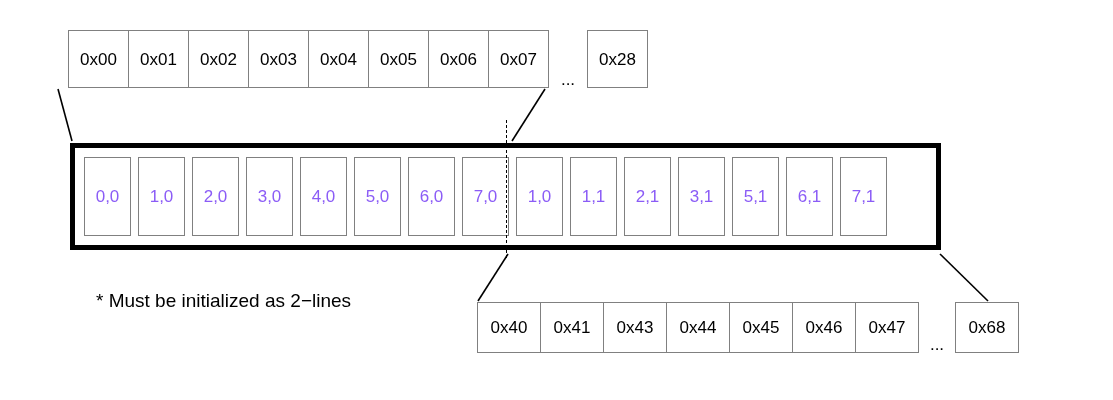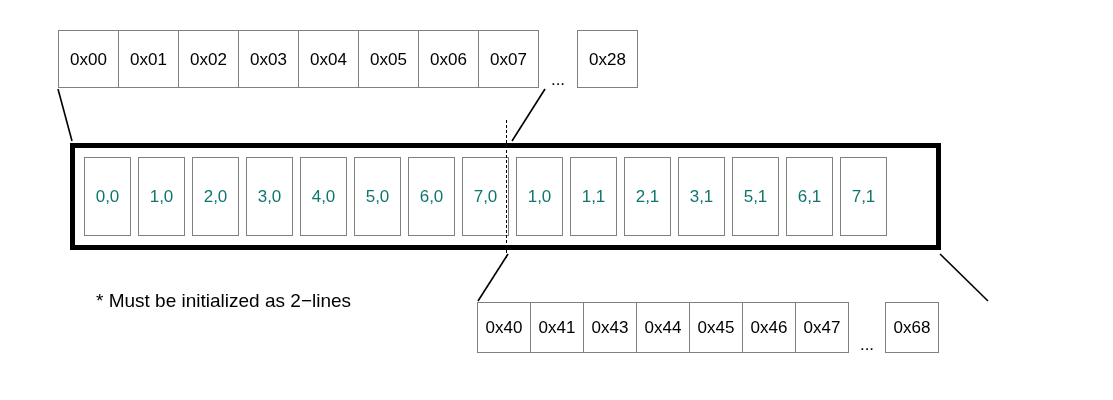--- a/index.html
+++ b/index.html
@@ -62,41 +62,41 @@
     justify-content: center;
     font-size: 17px;
     line-height: 1;
     color: #000000;
     padding-bottom: 14px;
     user-select: none;
   }
 
   
   #top-address-row {
-    left: 58px;
+    left: 68px;
     top: 30px;
     height: 58px;
   }
   #top-address-row .addr-cell {
     width: 61px;
     height: 58px;
   }
   #top-address-row .addr-ellipsis {
     width: 38px;
     height: 58px;
   }
 
   
   #bottom-address-row {
     left: 477px;
     top: 302px;
     height: 51px;
   }
   #bottom-address-row .addr-cell {
-    width: 54px;
+    width: 64px;
     height: 51px;
   }
   #bottom-address-row .addr-ellipsis {
     width: 36px;
     height: 51px;
     padding-bottom: 11px;
   }
 
   
   #memory-array {
@@ -126,21 +126,21 @@
     width: 47px;
     height: 79px;
     margin-right: 7px;
     border: 1px solid #808080;
     background: #ffffff;
     display: flex;
     align-items: center;
     justify-content: center;
     font-size: 17px;
     line-height: 1;
-    color: #0f766e;
+    color: #8b5cf6;
     flex: 0 0 auto;
   }
   .mem-cell:last-child {
     margin-right: 12px;
   }
 
   
   #line-divider {
     position: absolute;
     left: 506px;

